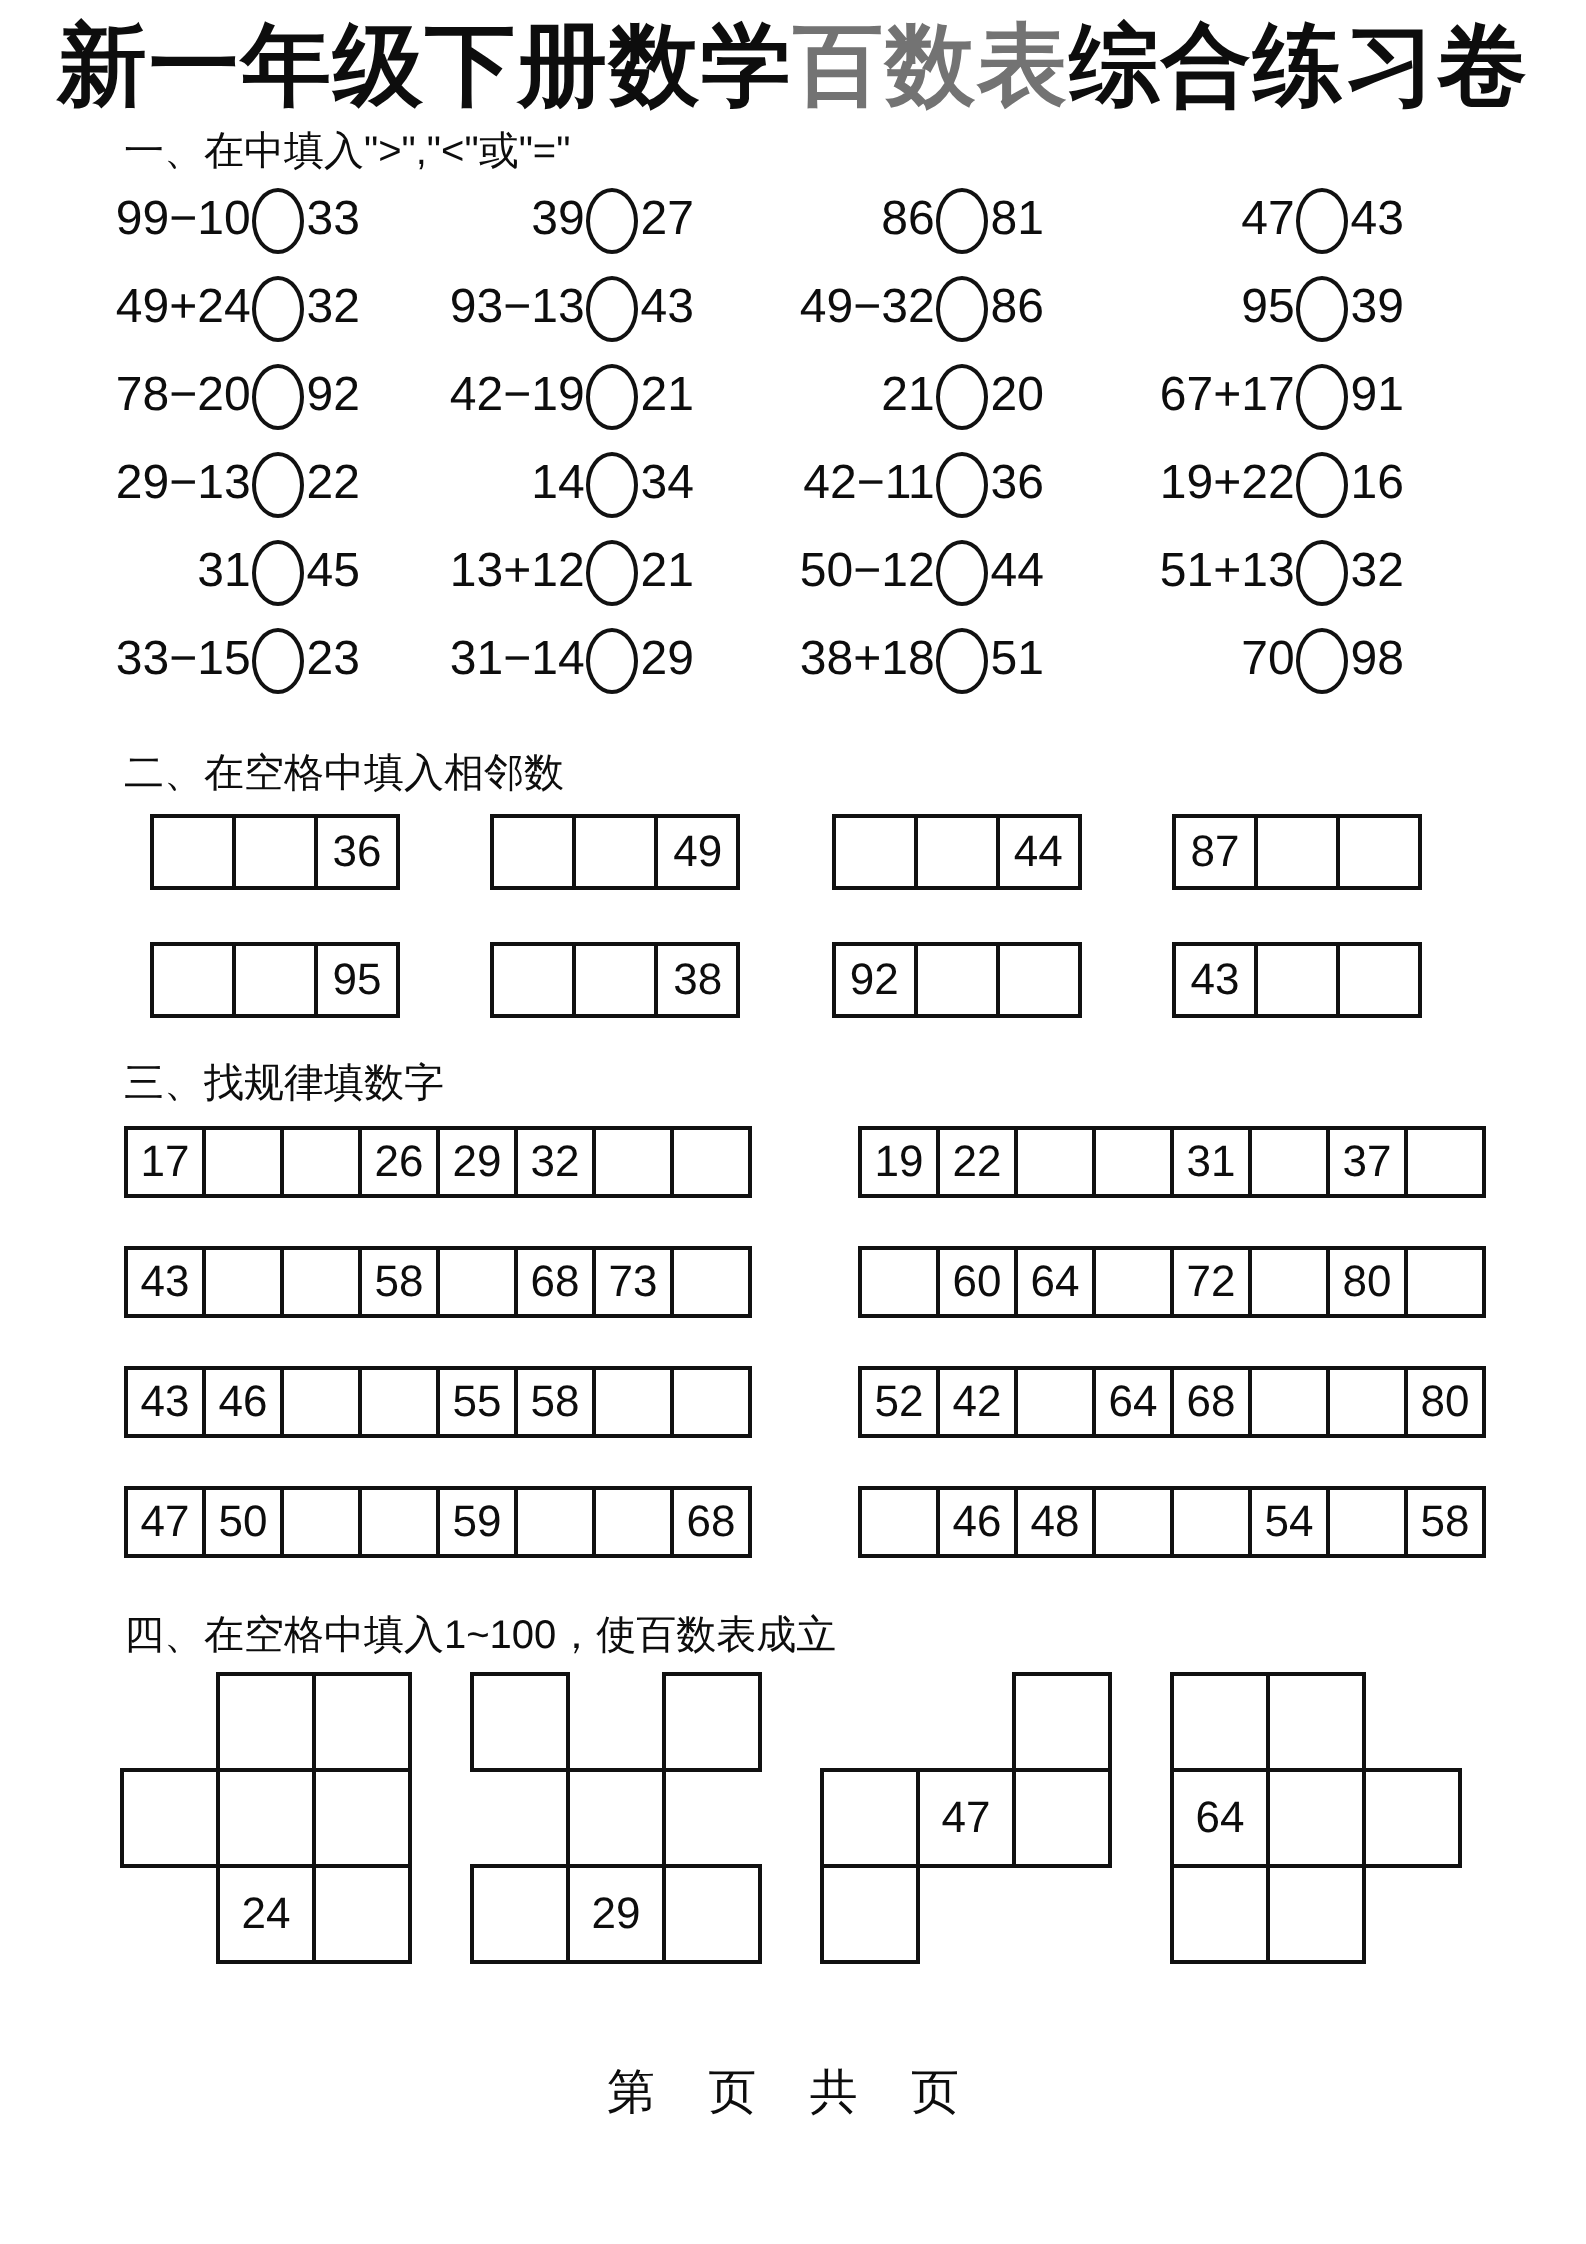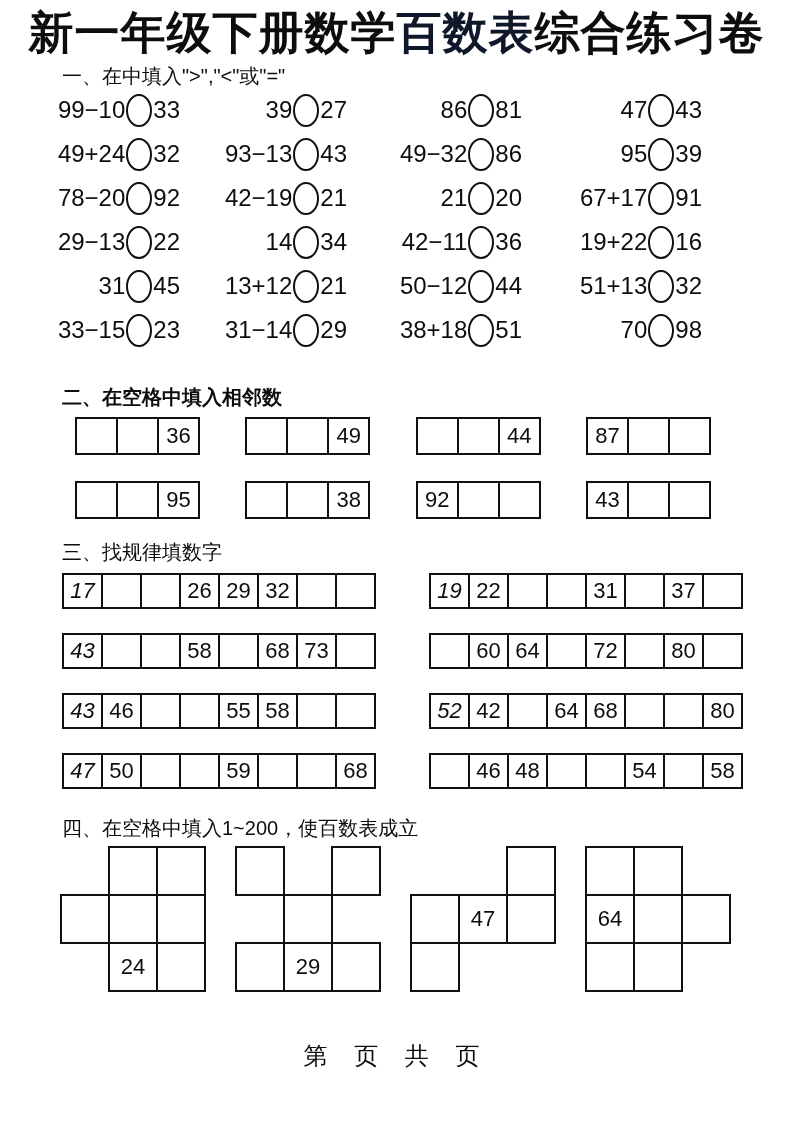--- a/index.html
+++ b/index.html
@@ -1,48 +1,48 @@
 <!DOCTYPE html>
 <html><head>
 <meta charset="utf-8">
 <style>
   * { margin:0; padding:0; box-sizing:border-box; }
   html,body { background:#ffffff; }
   body { font-family:"Liberation Sans","DejaVu Sans",sans-serif; color:#0d0d0d; }
   .page { position:relative; width:793px; height:1122px; margin:0 auto; background:#fff; overflow:hidden; }
 
   .title { margin-top:8px; text-align:center; font-size:45px; font-weight:bold; line-height:1.12; letter-spacing:1px; white-space:nowrap; }
-  .title .red { color:#0f172a; }
+  .title .red { color:#737373; }
 
   .fields { margin:20px 0 0 140px; font-size:22px; height:30px; }
   .flabel { margin-right:6px; }
   .blank { display:inline-block; width:110px; height:22px; border-bottom:2px solid #111; margin-right:18px; vertical-align:baseline; }
 
   .section-title { margin-left:62px; font-size:20px; line-height:24px; }
   #t1 { margin-top:6px; }
-  #t2 { margin-top:32px; line-height:26px;font-weight:bold; }
+  #t2 { margin-top:22px; line-height:26px; }
   #t3 { margin-top:20px; line-height:26px; }
   #t4 { margin-top:25px; line-height:28px; }
 
   .compare-grid { display:grid; grid-template-columns:118px 167px 175px 180px; grid-auto-rows:44px; margin-left:62px; width:645px; }
   .compare-cell { justify-self:end; align-self:center; display:flex; align-items:center; font-size:24px; white-space:nowrap; }
   .circle { display:inline-block; width:26px; height:33px; border:2px solid #111; border-radius:50%; margin:0 1px; background:#fff; }
 
   .box-row { display:flex; justify-content:space-between; margin:0 82px 0 75px; }
   #nrow0 { margin-top:7px; }
   #nrow1 { margin-top:26px; }
   .box-group { display:flex; }
   .ncell { width:43px; height:38px; border:2px solid #111; margin-left:-2px; display:flex; align-items:center; justify-content:center; font-size:22px; background:#fff; }
   .ncell:first-child { margin-left:0; }
 
   .strip-row { display:flex; justify-content:space-between; margin:24px 50px 0 62px; }
   .strip-row.first { margin-top:8px; }
   .strip { display:flex; }
   .pcell { width:41px; height:36px; border:2px solid #111; margin-left:-2px; display:flex; align-items:center; justify-content:center; font-size:22px; background:#fff; }
-  .pcell:first-child { margin-left:0;font-style:italic; }
+  .pcell:first-child { margin-left:0; }
 
   .shape-row { display:flex; justify-content:space-between; margin:4px 62px 0 60px; height:146px; }
   .shape { position:relative; width:146px; height:146px; }
   .scell { position:absolute; width:50px; height:50px; border:2px solid #111; display:flex; align-items:center; justify-content:center; font-size:22px; background:#fff; }
 
   .footer { margin-top:48px; text-align:center; font-size:24px; letter-spacing:10px; }
 </style>
 </head>
 <body>
 
@@ -308,21 +308,21 @@
           <div class="pcell">48</div>
           <div class="pcell"></div>
           <div class="pcell"></div>
           <div class="pcell">54</div>
           <div class="pcell"></div>
           <div class="pcell">58</div>
         </div>
       </div>
     </div>
 
-  <div class="section-title" id="t4">四、在空格中填入1~200，使百数表成立</div>
+  <div class="section-title" id="t4">四、在空格中填入1~100，使百数表成立</div>
   <div class="shape-row" id="shapes">
       <div class="shape">
         <div class="scell" style="left: 48px; top: 0px;"></div>
         <div class="scell" style="left: 96px; top: 0px;"></div>
         <div class="scell" style="left: 0px; top: 48px;"></div>
         <div class="scell" style="left: 48px; top: 48px;"></div>
         <div class="scell" style="left: 96px; top: 48px;"></div>
         <div class="scell" style="left: 48px; top: 96px;">24</div>
         <div class="scell" style="left: 96px; top: 96px;"></div>
       </div>

